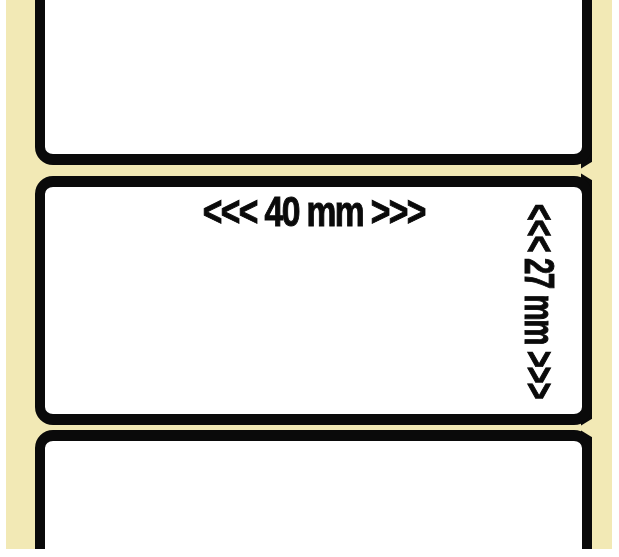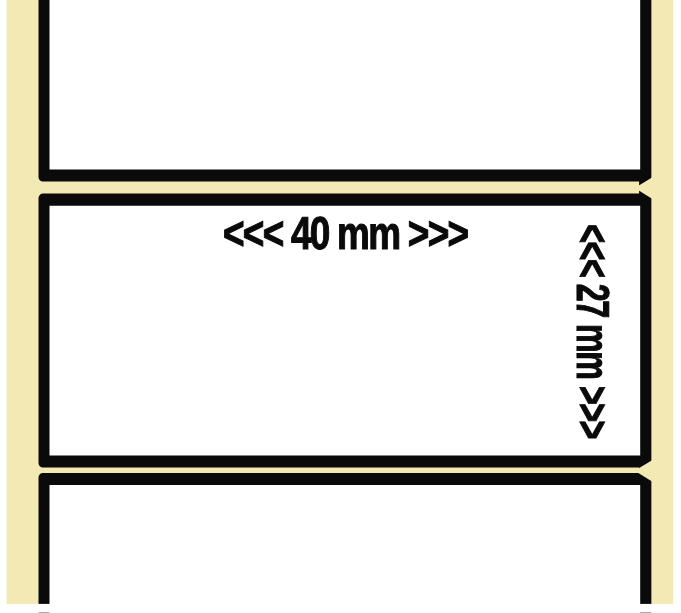--- a/index.html
+++ b/index.html
@@ -37,21 +37,21 @@
 
   
   .label {
     position: absolute;
     left: 35px;
     width: 557px;
     box-sizing: border-box;
     border: 10px solid;
     border-top-width: 11px;
     border-bottom-width: 11px;
-    border-radius: 4px;
+    border-radius: 18px;
     overflow: hidden;
   }
   .label--top    { top: -55px; height: 220px; }
   .label--middle { top: 176px; height: 249px; }
   .label--bottom { top: 430px; height: 215px; }
 
   
   .dim-w {
     position: absolute;
     top: 4px;

